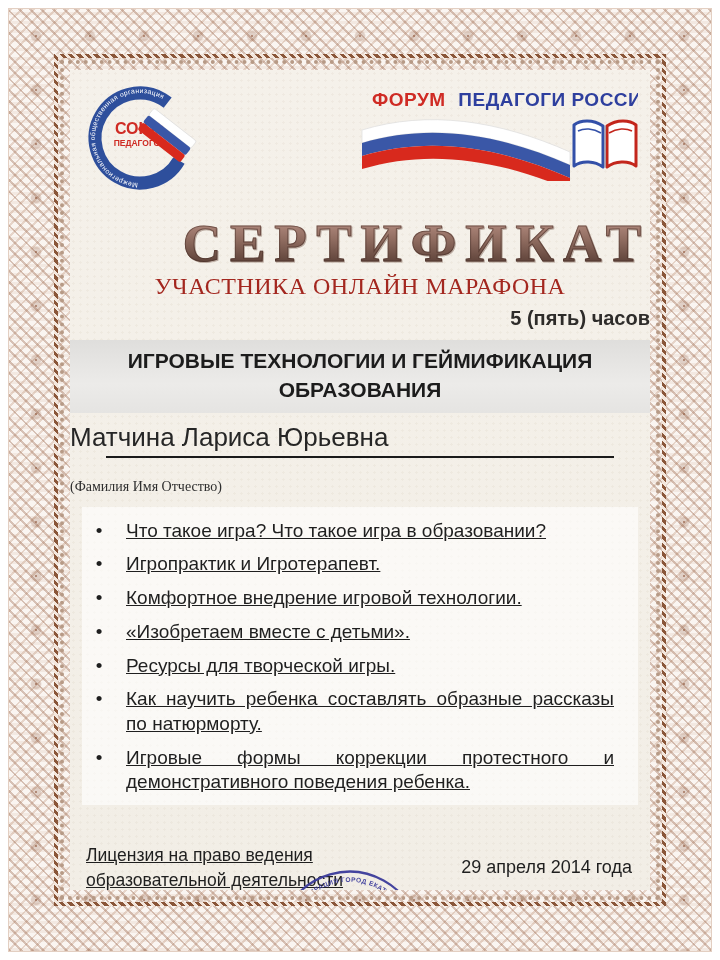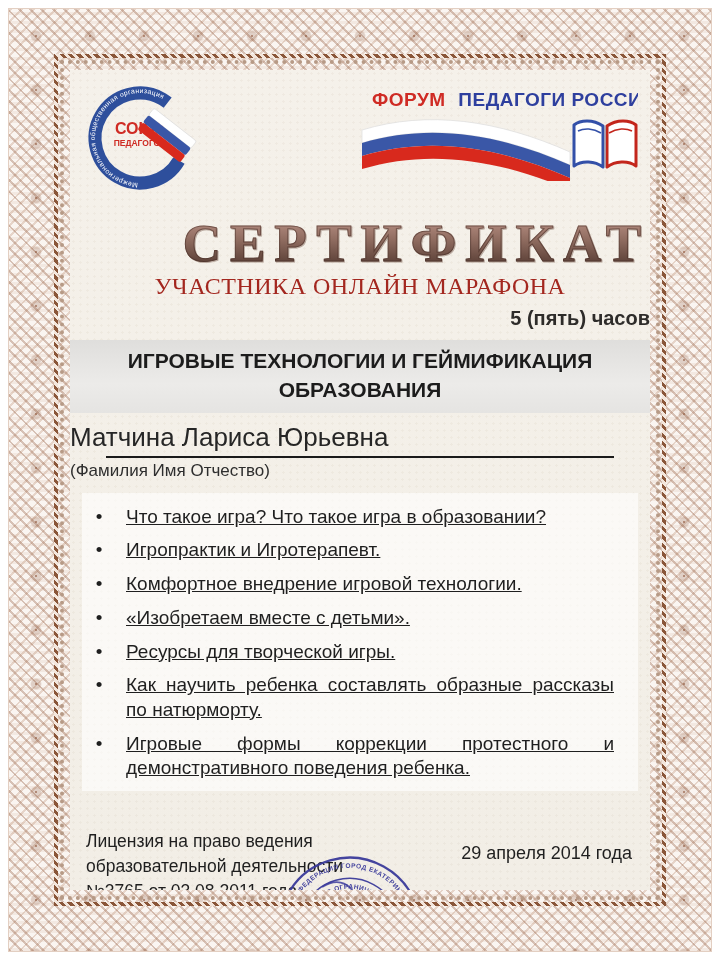--- a/index.html
+++ b/index.html
@@ -52,33 +52,33 @@
   }
   .hours { margin-top:7px; text-align:right; font-size:20px; font-weight:600; color:#2e2c2a; }
   .course-band {
     margin-top:10px; padding:6px 7px 8px;
     background:linear-gradient(180deg,#dfdedc 0%,#ecebe9 60%,#e5e4e2 100%);
     text-align:center; font-weight:bold; font-size:21px; color:#1c1c1c; line-height:1.4;
   }
   .name-block { margin-top:9px; text-align:left; }
   .name { font-size:26px; color:#262626; }
   .name-line { border-bottom:2px solid #1a1a1a; margin:2px 36px 0; height:1px; }
-  .name-caption { margin-top:3px; font-family:Liberation Sans, sans-serif; font-size:17px; color:#2e2e2e; }
+  .name-caption { margin-top:21px; font-family:Liberation Serif, serif; font-size:14px; color:#2e2e2e; }
   .topics-panel {
     margin:12px 12px 0; background:rgba(255,255,255,.62);
     padding:12px 24px 10px 10px;
   }
   .topics { list-style:none; margin:0; padding:0; }
   .topics li { display:flex; gap:20px; font-size:19px; color:#1f1f1f; line-height:1.3; margin-bottom:9px; }
   .topics li:last-child { margin-bottom:0; }
   .topics .dot { width:14px; text-align:center; flex:none; }
   .topics .topic-text { flex:1; text-align:justify;text-decoration:underline; }
   .bottom { position:relative; margin-top:38px; padding:0 16px; }
   .license-row { display:flex; justify-content:space-between; align-items:flex-start; }
-  .license { font-size:17.5px; line-height:1.42; color:#1f1f1f; }
+  .license { font-size:17.5px; line-height:1.42; color:#1f1f1f;text-decoration:underline; }
   .date { font-size:18px; color:#1f1f1f; margin-top:14px; padding-right:2px; }
   .seal {
     position:absolute; left:50%; top:24px; width:150px; height:150px;
     transform:translateX(-57%) rotate(-16deg); opacity:.95;
   }
 </style>
 </head>
 <body>
 
 <div class="cert">

